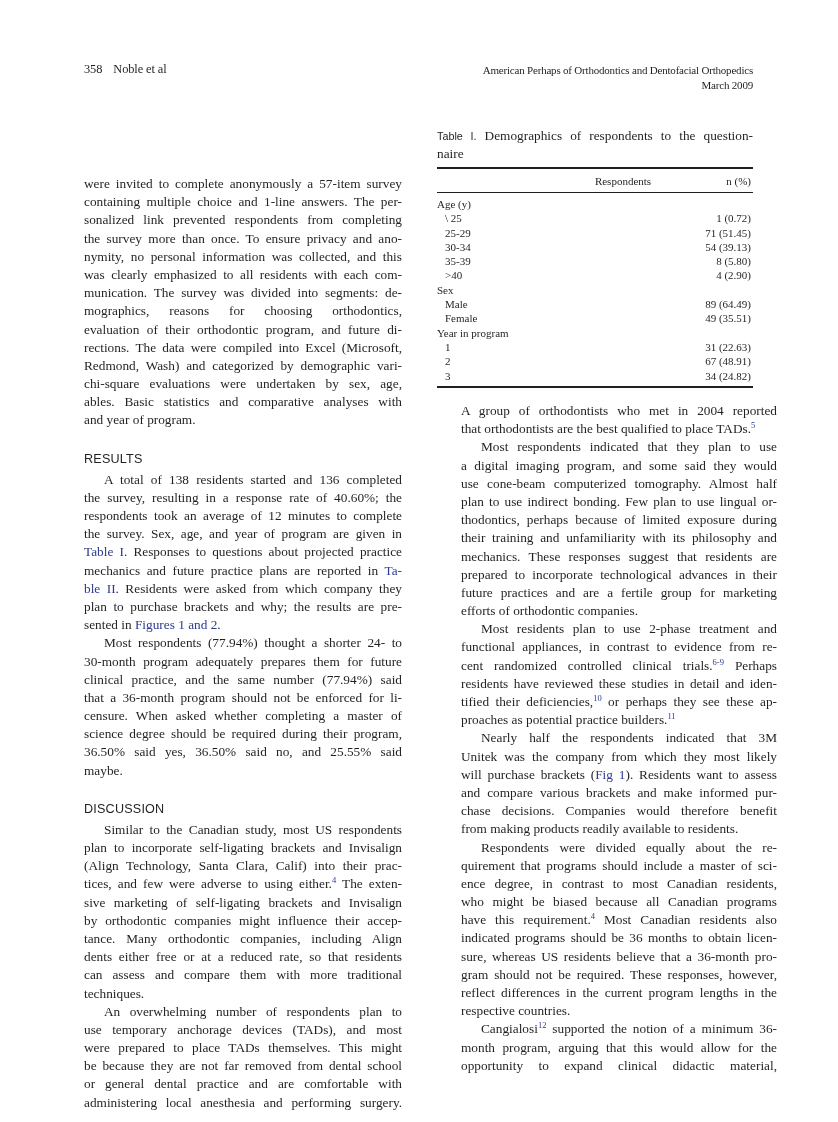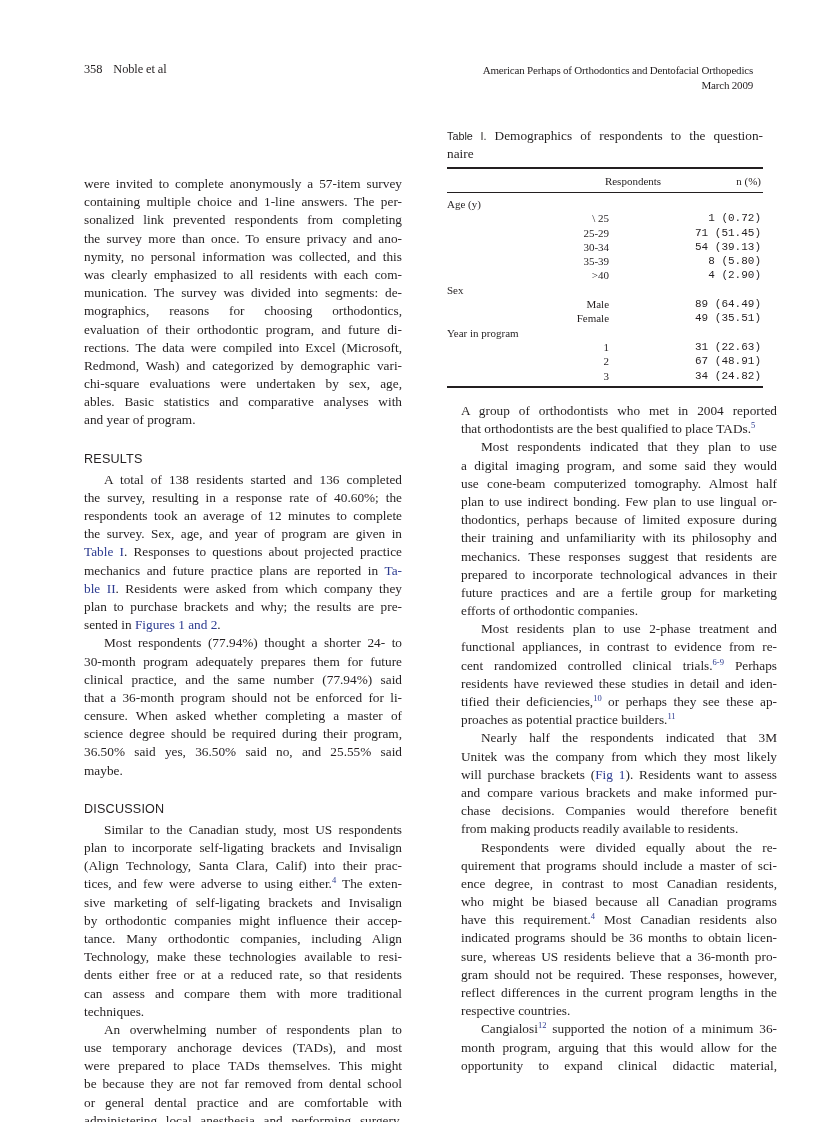--- a/index.html
+++ b/index.html
@@ -14,31 +14,31 @@
     .col-left { left: 84px; top: 143px; width: 318px; margin-top: 32px; }
     .col-right { left: 461px; width: 316px; }
 
     .line { display: block; white-space: nowrap; text-align: justify; text-align-last: justify; height: 18.2px; }
     .line.last { text-align-last: left; }
     .line.indent { padding-left: 20px; }
     .heading { font-family: "Liberation Sans", "DejaVu Sans", sans-serif; font-size: 12.6px; letter-spacing: 0.2px; display: block; height: 18px; }
     .link { color: #2b3a8f; }
     sup { font-size: 8.5px; line-height: 0; vertical-align: 5px; }
 
-    .table-wrap { position: absolute; left: 447px; top: 127px; width: 316px; }
+    .table-wrap { position: absolute; left: 437px; top: 127px; width: 316px; }
     .table-caption { font-size: 13.3px; line-height: 18px; }
     .table-caption .tlabel { font-family: "Liberation Sans", "DejaVu Sans", sans-serif; font-size: 10.8px; }
     .table-caption .line { height: 18px; }
     .rule-thick { border-top: 2px solid #231f20; }
     .table { width: 100%; border-collapse: collapse; font-size: 11px; }
     .table th { font-weight: normal; text-align: right; padding: 6px 0 5px 0; font-size: 11px; }
     .table th.num { text-align: right; padding-right: 2px; }
     .table td { padding: 0; height: 14.3px; line-height: 14.3px; }
-    .table td.num { text-align: right; padding-right: 2px; font-family: Liberation Mono, monospace; }
-    .table td.sub { padding-left: 8px; text-align: right; }
+    .table td.num { text-align: right; padding-right: 2px; }
+    .table td.sub { padding-left: 8px; }
     .table tr.first td { padding-top: 4px; }
     .table-bottom { border-top: 2px solid #231f20; margin-top: 3px; }
   </style>
 </head>
 <body>
 
 <div class="running-head-left serif">
   <span class="pg">358</span>
   <span>Noble et al</span>
 </div>
@@ -97,21 +97,20 @@
   <div style="height:3px"></div>
 
   <div>
     <span class="line indent">Similar to the Canadian study, most US respondents</span>
     <span class="line">plan to incorporate self-ligating brackets and Invisalign</span>
     <span class="line">(Align Technology, Santa Clara, Calif) into their prac-</span>
     <span class="line"><span>tices, and few were adverse to using either.</span><sup class="link">4</sup><span> The exten-</span></span>
     <span class="line">sive marketing of self-ligating brackets and Invisalign</span>
     <span class="line">by orthodontic companies might influence their accep-</span>
     <span class="line">tance. Many orthodontic companies, including Align</span>
-    <span class="line">Technology, make these technologies available to resi-</span>
     <span class="line">dents either free or at a reduced rate, so that residents</span>
     <span class="line">can assess and compare them with more traditional</span>
     <span class="line last">techniques.</span>
   </div>
 
   <div>
     <span class="line indent">An overwhelming number of respondents plan to</span>
     <span class="line">use temporary anchorage devices (TADs), and most</span>
     <span class="line">were prepared to place TADs themselves. This might</span>
     <span class="line">be because they are not far removed from dental school</span>

